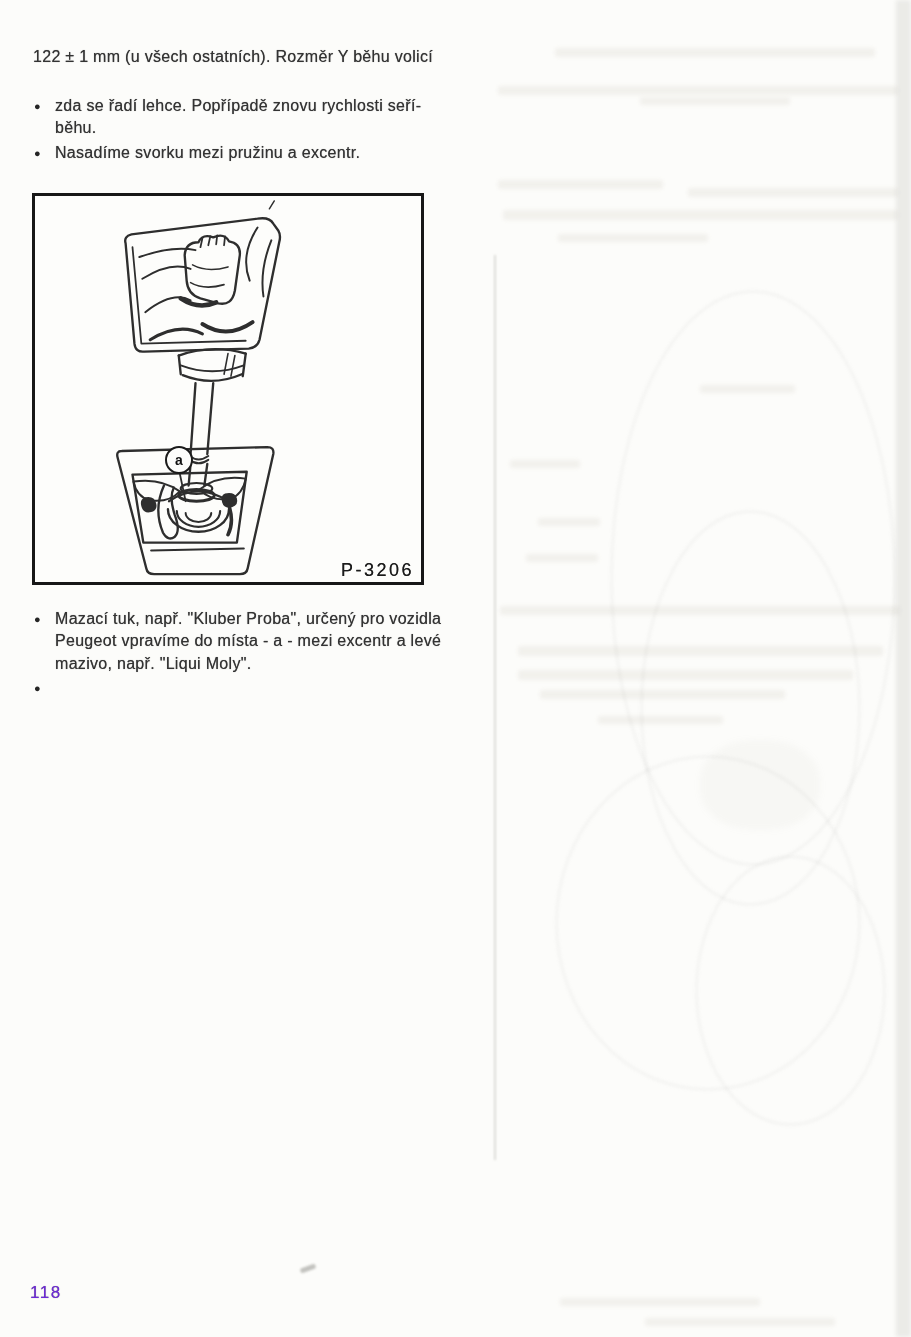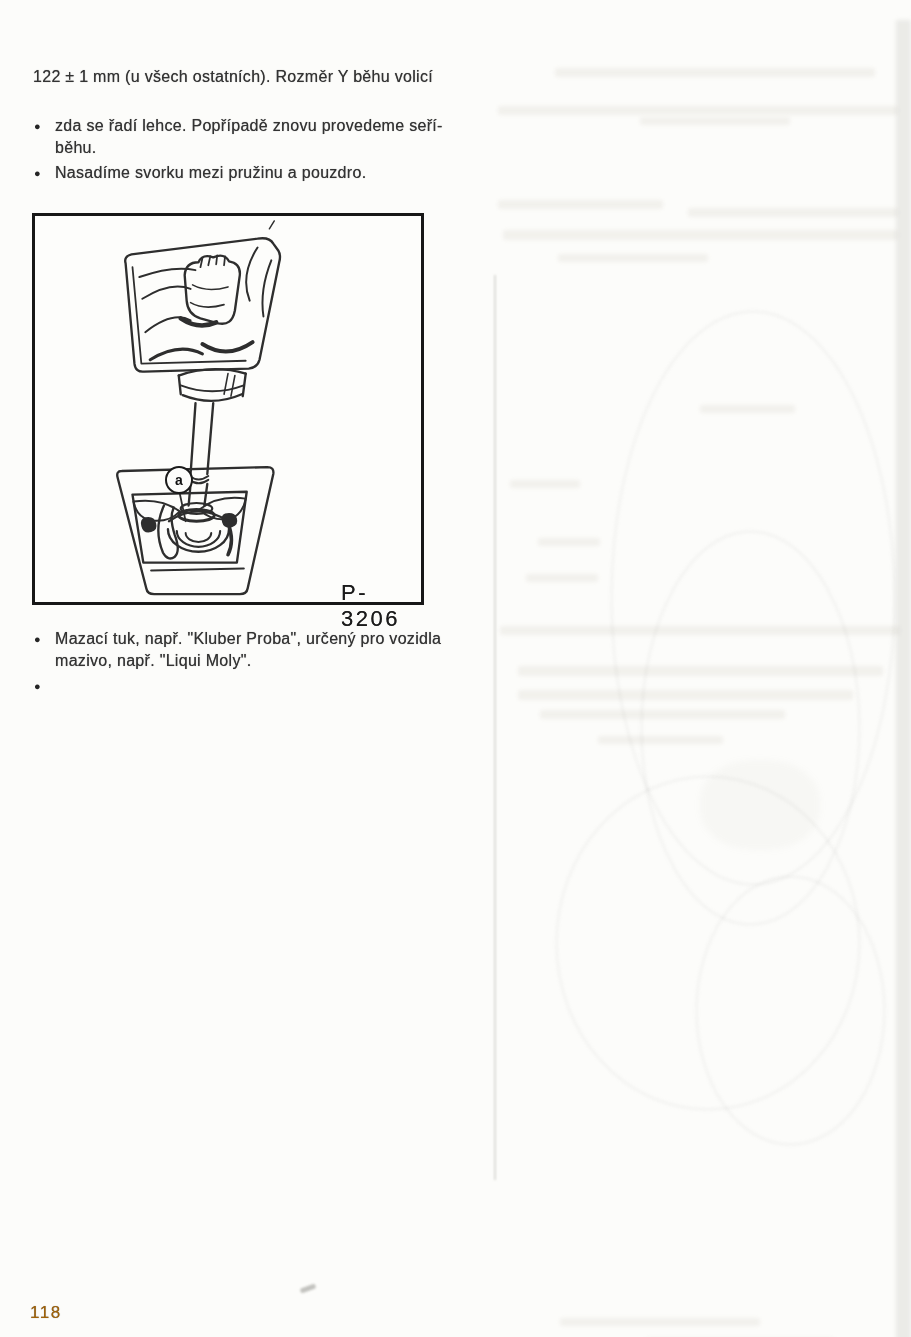--- a/index.html
+++ b/index.html
@@ -2,21 +2,21 @@
 <html><head>
 <meta charset="utf-8">
 <style>
   html,body{margin:0;padding:0;}
   body{
     width:911px;height:1337px;position:relative;overflow:hidden;
     background:#fcfcfa;
     font-family:"Liberation Sans",sans-serif;
     color:#2e2e2e;
   }
-  .page{position:absolute;inset:0;margin-top:20px;}
+  .page{position:absolute;inset:0;}
   
   .line{
     font-size:16px;line-height:22.4px;letter-spacing:.3px;white-space:pre;
     color:#333;text-shadow:0 0 .7px rgba(45,45,45,.75);
   }
   .intro{position:absolute;left:33px;top:46px;}
   .bullets{position:absolute;width:440px;}
   .bullets.top{left:33px;top:95px;}
   .bullets.bottom{left:33px;top:608px;}
   .brow{display:flex;margin-bottom:2px;}
@@ -31,27 +31,27 @@
   }
   .figure svg{position:absolute;left:0;top:0;}
   .callout{
     position:absolute;left:130px;top:250px;width:24px;height:24px;
     border:2.5px solid #1b1b1b;border-radius:50%;background:#fdfdfb;
     display:flex;align-items:center;justify-content:center;
     font-size:14px;font-weight:bold;color:#111;z-index:2;
   }
   .figcode{
     position:absolute;left:306px;top:364px;
-    font-size:22px;letter-spacing:2.5px;color:#1b1b1b;
+    font-size:18px;letter-spacing:2.5px;color:#1b1b1b;
     text-shadow:0 0 .6px rgba(20,20,20,.8);
   }
   
   .pagenum{
     position:absolute;left:30px;top:1283px;
-    font-size:17px;letter-spacing:1.5px;color:#a16207;
+    font-size:17px;letter-spacing:1.5px;color:#6d28d9;
     text-shadow:0 0 .7px rgba(50,50,50,.7);
   }
   
   .ghost{position:absolute;inset:0;pointer-events:none;}
   .g{
     position:absolute;background:#efeee9;filter:blur(2px);
     border-radius:2px;opacity:.8;
   }
   .garc{
     position:absolute;border:3px solid rgba(145,145,135,.07);
@@ -81,28 +81,28 @@
 <div class="page">
 
   <div class="intro">
     <div class="line">122 ± 1 mm (u všech ostatních). Rozměr Y běhu volicí</div>
   </div>
 
   <div class="bullets top">
     <div class="brow">
       <span class="mark">●</span>
       <div class="blines">
-        <div class="line">zda se řadí lehce. Popřípadě znovu provedeme seří-</div>
+        <div class="line">zda se řadí lehce. Popřípadě znovu rychlosti seří-</div>
         <div class="line">běhu.</div>
       </div>
     </div>
     <div class="brow">
       <span class="mark">●</span>
       <div class="blines">
-        <div class="line">Nasadíme svorku mezi pružinu a pouzdro.</div>
+        <div class="line">Nasadíme svorku mezi pružinu a excentr.</div>
       </div>
     </div>
   </div>
 
   <div class="figure">
     <svg width="386" height="386" viewBox="0 0 392 392">
       <g fill="none" stroke="#1f1f1f" stroke-width="2.4" stroke-linecap="round" stroke-linejoin="round" opacity="0.93">
 
         <path d="M 238,13 l 5,-8" stroke-width="1.5"></path>
 
@@ -159,20 +159,21 @@
     </svg>
     <div class="callout">a</div>
     <div class="figcode">P-3206</div>
   </div>
 
   <div class="bullets bottom">
     <div class="brow">
       <span class="mark">●</span>
       <div class="blines">
         <div class="line">Mazací tuk, např. "Kluber Proba", určený pro vozidla</div>
+        <div class="line">Peugeot vpravíme do místa - a - mezi excentr a levé</div>
         <div class="line">mazivo, např. "Liqui Moly".</div>
       </div>
     </div>
     <div class="brow">
       <span class="mark">●</span>
     </div>
   </div>
 
   <div class="pagenum">118</div>
 

